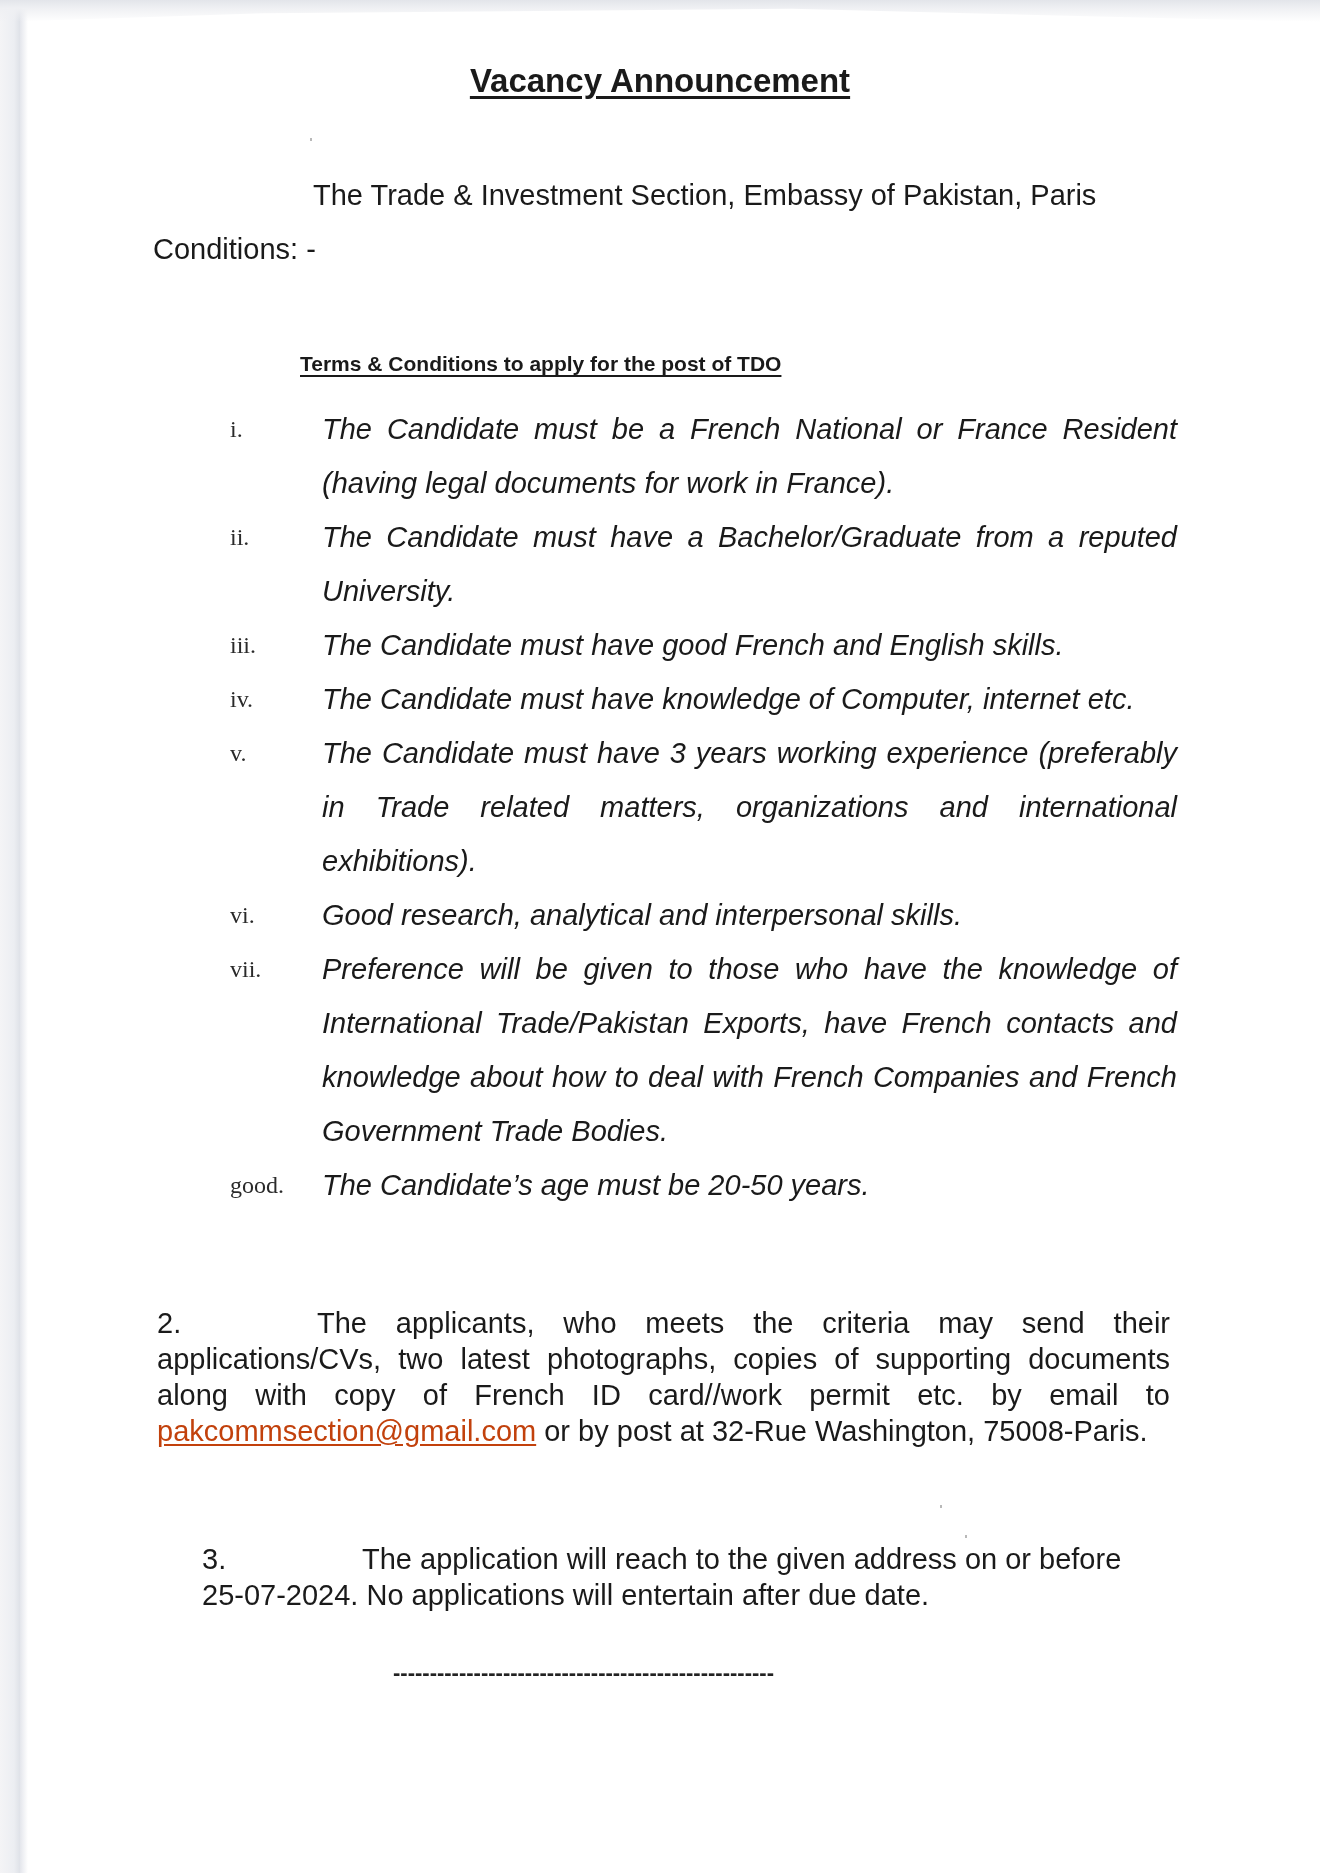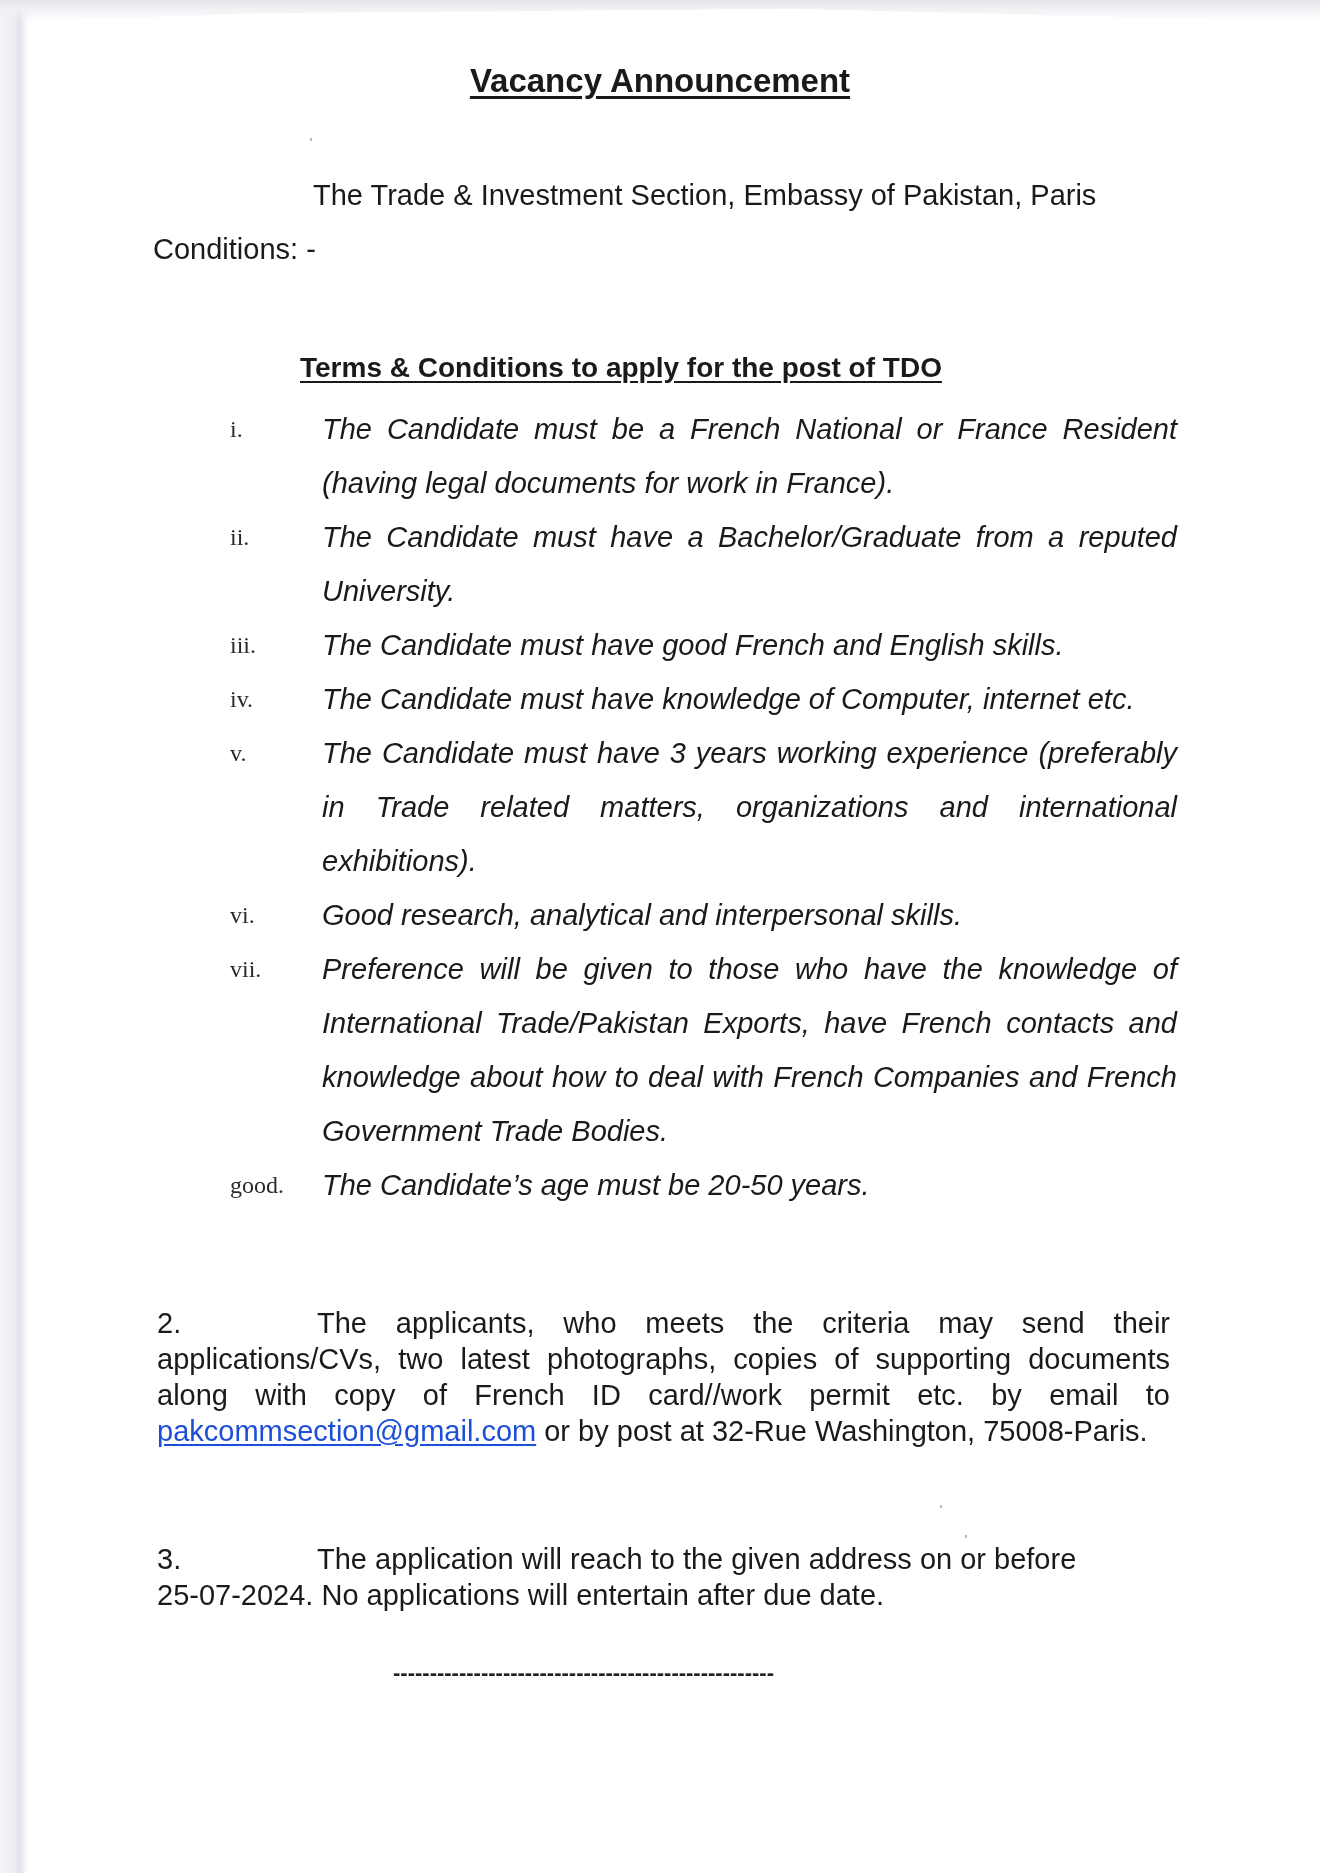--- a/index.html
+++ b/index.html
@@ -35,21 +35,21 @@
       text-decoration: underline;
       text-underline-offset: 4px;
     }
     .intro {
       position: absolute; left: 153px; top: 168px; width: 1010px;
       font-size: 29px; line-height: 54px;
     }
     .intro .indent { display: inline-block; width: 160px; }
     .subheading {
       position: absolute; left: 300px; top: 352px;
-      font-weight: bold; font-size: 28px;
+      font-weight: bold; font-size: 21px;
       text-decoration: underline;
       text-underline-offset: 4px;
     }
     .list {
       position: absolute; left: 0; top: 402px; width: 1320px;
     }
     .item {
       position: relative;
       margin: 0;
       display: flex;
@@ -73,22 +73,22 @@
       text-align: justify;
       font-style: italic;
     }
     .para {
       position: absolute; left: 157px; width: 1013px;
       font-size: 29px; line-height: 36px;
       text-align: justify;
     }
     .para .pnum { display: inline-block; width: 160px; }
     .p2 { top: 1305px; }
-    .p3 { top: 1541px; text-align: left; }
-    .email { color: #1d4ed8; text-decoration: underline; text-underline-offset: 3px; }
+    .p3 { top: 1541px; text-align: left; margin-left: 45px; }
+    .email { color: #c2410c; text-decoration: underline; text-underline-offset: 3px; }
     .rule {
       position: absolute; left: 393px; top: 1660px;
       font-size: 22px; letter-spacing: 0px; font-weight: bold;
       color: #222;
     }
     .speck { position: absolute; width: 2px; height: 3px; background: #b9b9b9; }
   </style>
 </head>
 <body>
 

